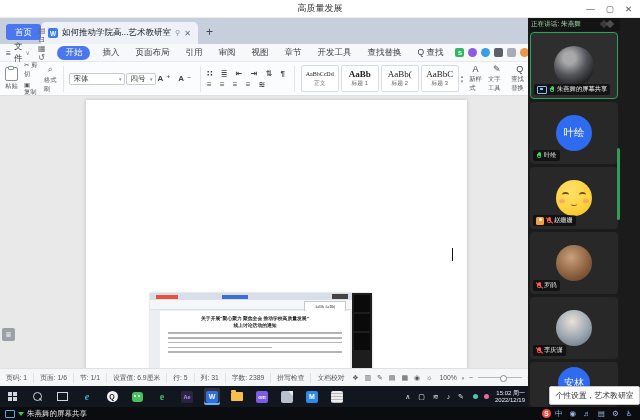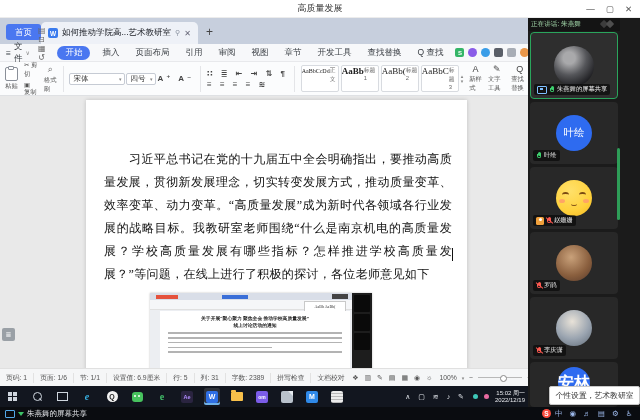--- a/index.html
+++ b/index.html
@@ -32,21 +32,21 @@
   .dot{width:9px;height:9px;border-radius:2px;display:flex;align-items:center;justify-content:center;color:#fff;font-size:6px;font-weight:bold;}
   
   #toolbar{left:0;top:62px;width:548px;height:34px;background:#fbfcfd;border-bottom:1px solid #dfe1e4;box-sizing:border-box;display:flex;align-items:center;padding:0 5px;gap:6px;}
   .tool-col{display:flex;flex-direction:column;align-items:center;gap:1px;font-size:6.3px;color:#555;}
   .clip{width:11px;height:12px;border:1px solid #8a8f98;border-radius:2px;position:relative;background:#fff;}
   .clip::before{content:"";position:absolute;left:2px;top:-2px;width:4px;height:2px;background:#fbfcfd;border:1px solid #8a8f98;border-radius:1px;}
   .mini-rows{display:flex;flex-direction:column;gap:2px;font-size:6.3px;color:#555;}
   .vsep{width:1px;height:26px;background:#e4e5e8;}
   .selbox{height:12px;border:1px solid #c6cbd4;background:#fff;font-size:7.5px;color:#333;display:flex;align-items:center;justify-content:space-between;padding:0 3px;border-radius:2px;box-sizing:border-box;}
   .glyphrow{font-size:8px;color:#444;letter-spacing:3px;white-space:nowrap;font-weight:bold;}
-  .stylebox{width:36px;height:25px;background:#fff;border:1px solid #d8dbe0;border-radius:2px;display:flex;flex-direction:row;justify-content:center;gap:0;}
+  .stylebox{width:36px;height:25px;background:#fff;border:1px solid #d8dbe0;border-radius:2px;display:flex;flex-direction:column;align-items:center;justify-content:center;gap:0;}
   .s-sample{font-size:9px;color:#222;font-family:"Liberation Serif","DejaVu Serif",serif;line-height:10px;}
   .s-sample.small{font-size:6px;}
   .s-label{font-size:5.8px;color:#666;}
   .gal-arrows{display:flex;flex-direction:column;font-size:5px;color:#888;line-height:5px;}
   .tbtn .ticon{font-size:9px;color:#444;line-height:10px;}
   
   #docarea{left:0;top:96px;width:548px;height:272px;background:#e9e9e9;overflow:hidden;}
   #page{position:absolute;left:86px;top:4px;width:381px;height:290px;background:#fff;box-shadow:0 0 4px rgba(0,0,0,.18);}
   #para{position:absolute;left:18px;top:48px;width:348px;font-family:"Liberation Serif","DejaVu Serif",serif;font-size:12px;line-height:23px;text-align:justify;text-indent:25px;color:#111;letter-spacing:.3px;}
   #cursor{position:absolute;left:366px;top:148px;width:1px;height:13px;background:#111;}
@@ -264,21 +264,20 @@
     <span>查找替换</span>
   </div>
   <div class="tool-col tbtn">
     <span class="ticon">▷</span>
     <span>选择</span>
   </div>
 </div>
 
 <div class="abs" id="docarea">
   <div id="page">
-    <div id="para">习近平总书记在党的十九届五中全会明确指出，要推动高质量发展，贯彻新发展理念，切实转变发展方式，推动质量变革、效率变革、动力变革。“高质量发展”成为新时代各领域各行业发展的战略目标。我教研室老师围绕“什么是南京机电的高质量发展？学校高质量发展有哪些指标？怎样推进学校高质量发展？”等问题，在线上进行了积极的探讨，各位老师意见如下</div>
     <div id="cursor"></div>
     <div id="embed">
       <div class="em-tabs">
         <i class="em-red"></i>
         <i class="em-blue"></i>
         <i class="em-dark"></i>
       </div>
       <div class="em-tools"></div>
       <div class="em-style">AaBb AaBb(</div>
       <div class="em-body">
@@ -457,18 +456,18 @@
     <span class="pav2"></span>
     <span class="tlabel">
       <span class="mic muted">
           <i></i>
           <u></u>
         </span>
       <span>李庆潇</span>
     </span>
   </div>
   <div class="tile" style="top:344px;height:45px;align-items:flex-start;padding-top:5px;">
-    <span class="bav" style="width:32px;height:32px;font-size:16px;font-weight:bold;">安林</span>
+    <span class="bav" style="width:32px;height:32px;font-size:10px;">安林</span>
   </div>
   <div id="sb-green"></div>
 </div>
 
 <div class="abs" id="tooltip">个性设置，艺术教研室</div>
 
 </body></html>

